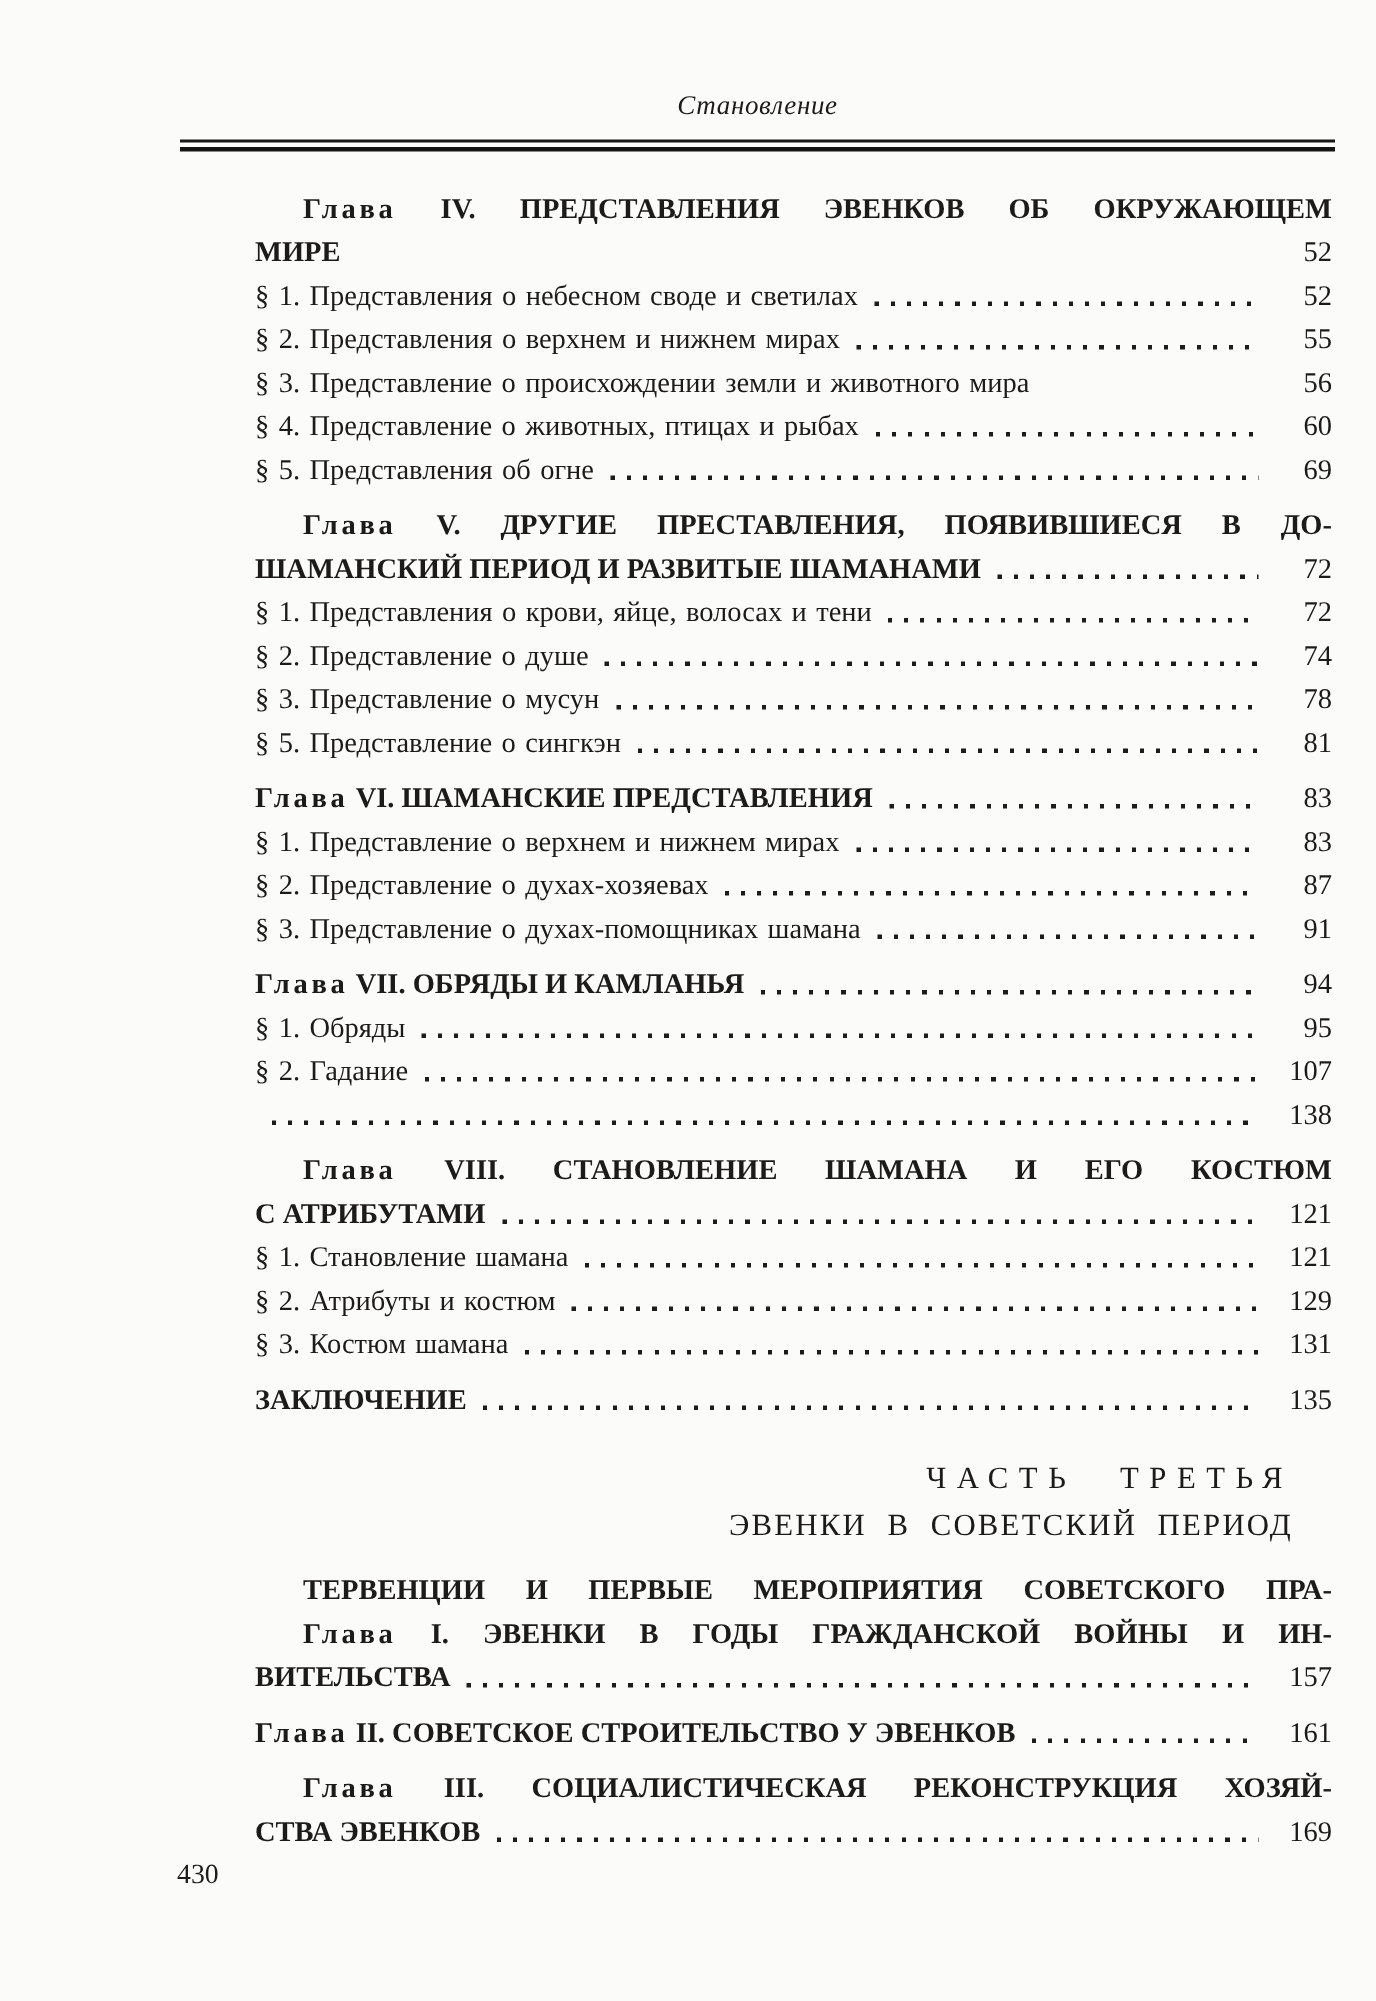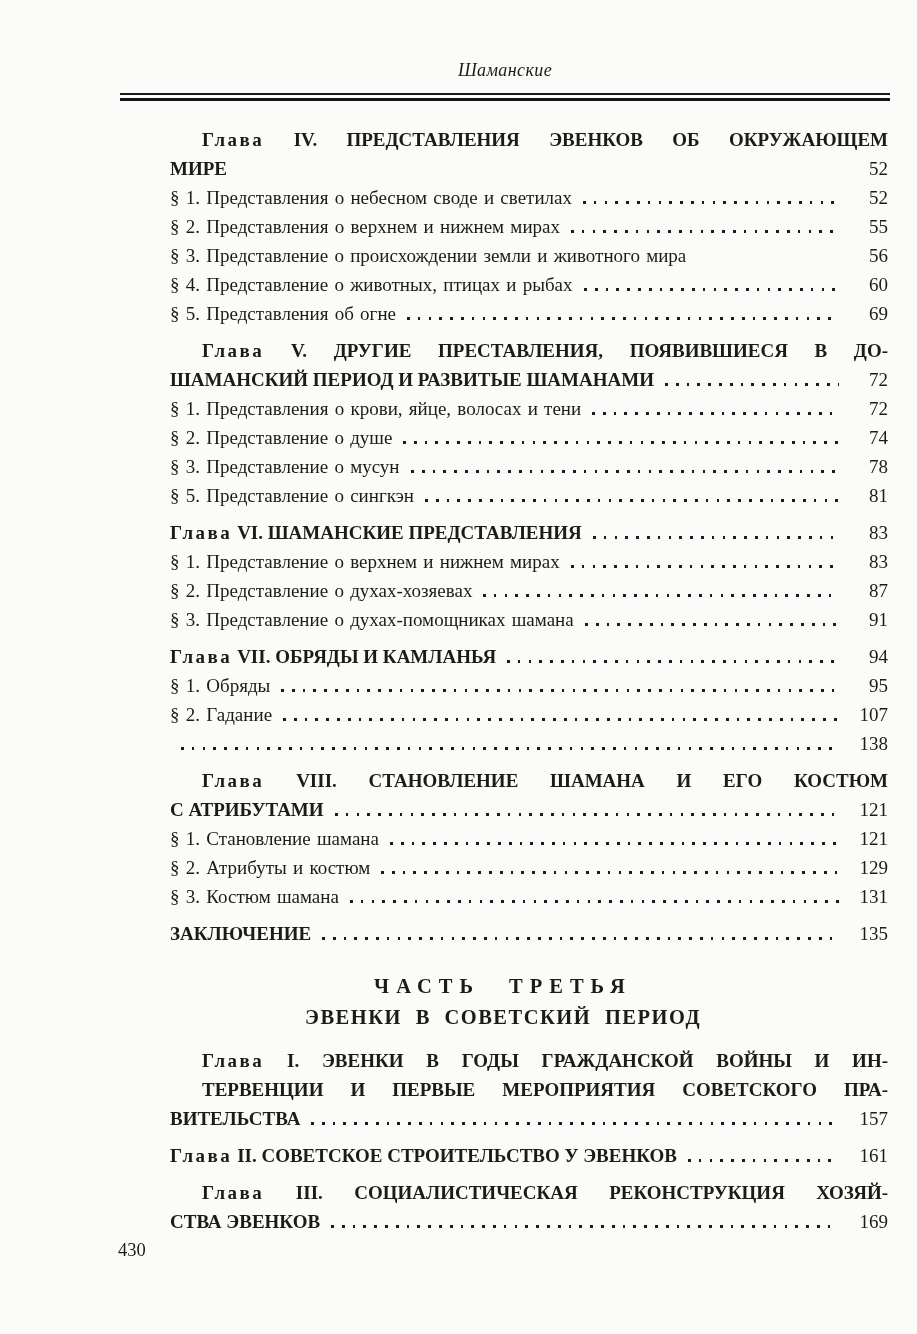--- a/index.html
+++ b/index.html
@@ -42,34 +42,34 @@
   .glava { letter-spacing: 2.5px; }
   .leader { flex: 1 1 auto; min-width: 6px; height: 22px; position: relative; }
   .leader::before {
     content: "";
     position: absolute; left: 11px; right: 9px; bottom: 8px; height: 2.7px;
     background: repeating-linear-gradient(to right, #1c1c1c 0 2.7px, transparent 2.7px 10.8px);
   }
   .leader.nodots::before { display: none; }
   .page { min-width: 40px; text-align: right; font-weight: normal; }
   .part-heading {
-    text-align: center;
+    text-align: right;
     margin: 23px 0 13px 0;
     transform: translateX(-26px);
-    font-weight: bold;
+    font-weight: normal;
   }
   .part-line1 { font-size: 20.5px; letter-spacing: 7px; word-spacing: 17px; line-height: 31px; }
   .part-line2 { font-size: 20.5px; letter-spacing: 1.5px; word-spacing: 7px; line-height: 31px; }
   .folio { position: absolute; left: 118px; top: 1240px; font-size: 18.5px; }
 </style>
 </head>
 <body>
 
 <div class="scan-header">
-  <span class="contents-title">Шаманские</span>
+  <span class="contents-title">Становление</span>
 </div>
 <div class="header-rule"></div>
 
 <div class="toc">
   <div id="toc-part2">
       <div class="entry chapter">
         <div class="jline"><span class="glava">Глава</span> IV. ПРЕДСТАВЛЕНИЯ ЭВЕНКОВ ОБ ОКРУЖАЮЩЕМ</div>
         <div class="row">
           <span class="text">МИРЕ</span>
           <span class="leader nodots"></span>
@@ -238,22 +238,22 @@
           <span class="page">135</span>
         </div>
       </div>
     </div>
   <div class="part-heading">
     <div class="part-line1">ЧАСТЬ ТРЕТЬЯ</div>
     <div class="part-line2">ЭВЕНКИ В СОВЕТСКИЙ ПЕРИОД</div>
   </div>
   <div id="toc-part3">
       <div class="entry chapter">
+        <div class="jline">ТЕРВЕНЦИИ И ПЕРВЫЕ МЕРОПРИЯТИЯ СОВЕТСКОГО ПРА-</div>
         <div class="jline"><span class="glava">Глава</span> I. ЭВЕНКИ В ГОДЫ ГРАЖДАНСКОЙ ВОЙНЫ И ИН-</div>
-        <div class="jline">ТЕРВЕНЦИИ И ПЕРВЫЕ МЕРОПРИЯТИЯ СОВЕТСКОГО ПРА-</div>
         <div class="row">
           <span class="text">ВИТЕЛЬСТВА</span>
           <span class="leader"></span>
           <span class="page">157</span>
         </div>
       </div>
       <div class="entry chapter">
         <div class="row">
           <span class="text"><span class="glava">Глава</span> II. СОВЕТСКОЕ СТРОИТЕЛЬСТВО У ЭВЕНКОВ</span>
           <span class="leader"></span>

